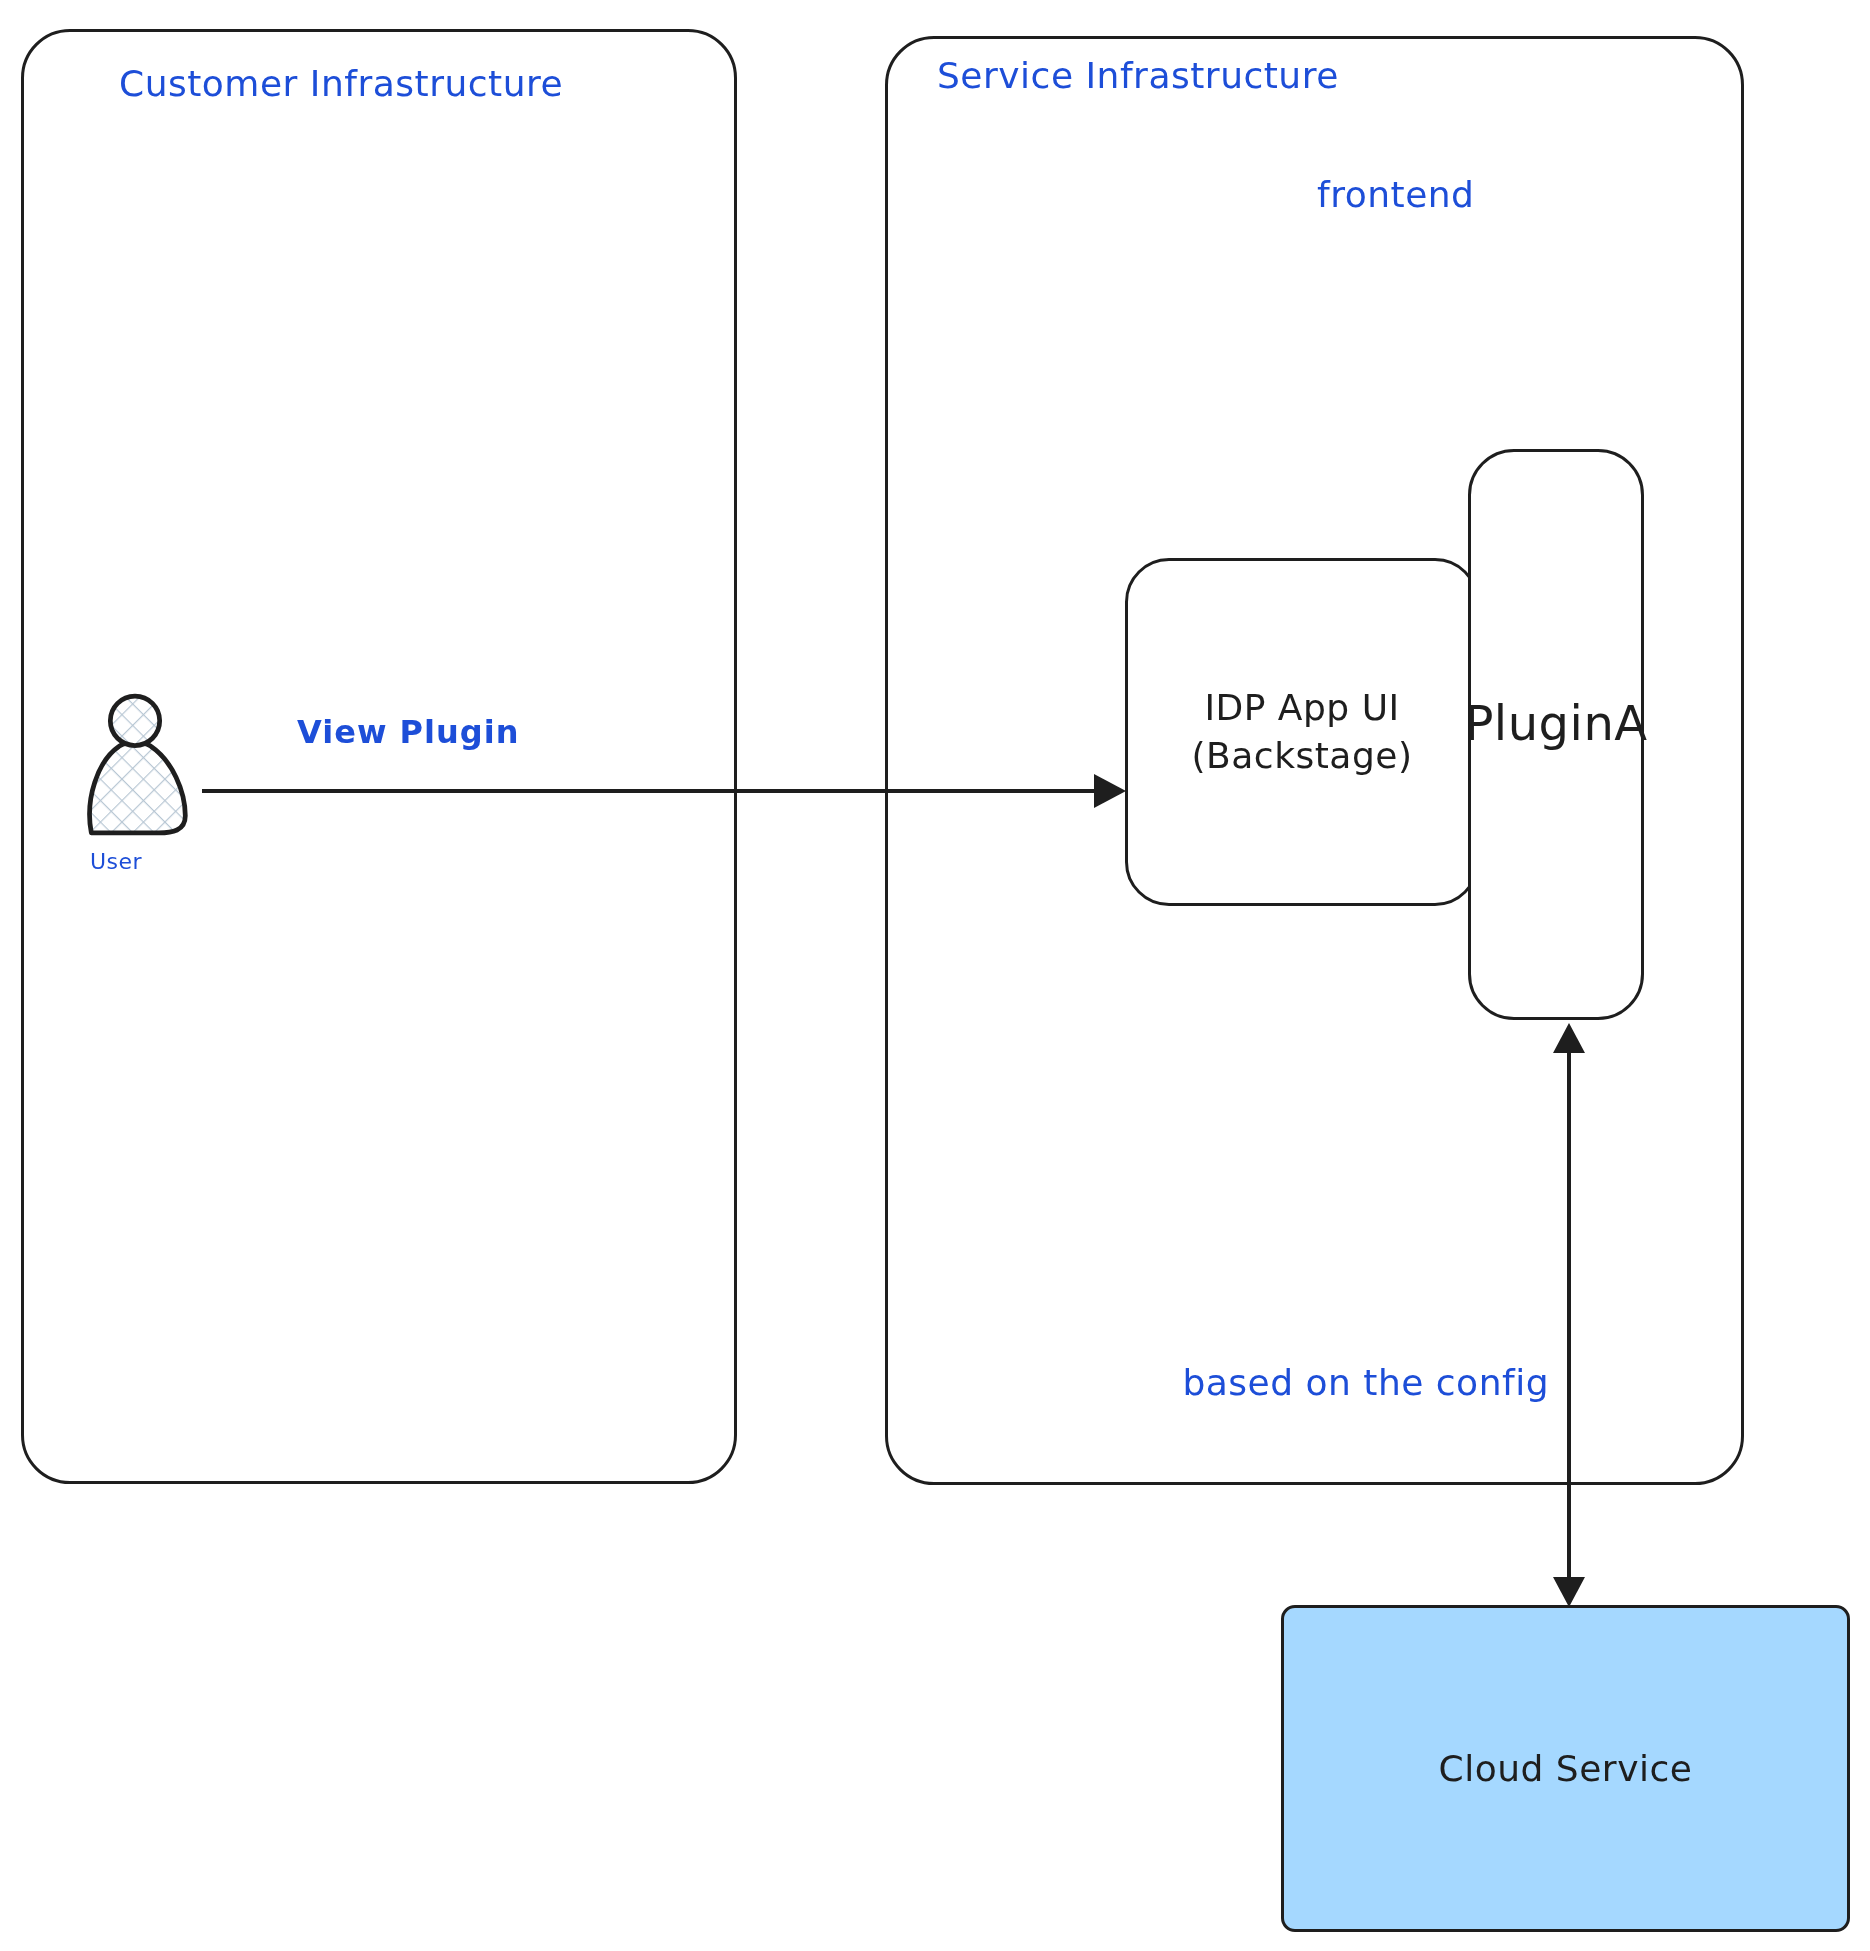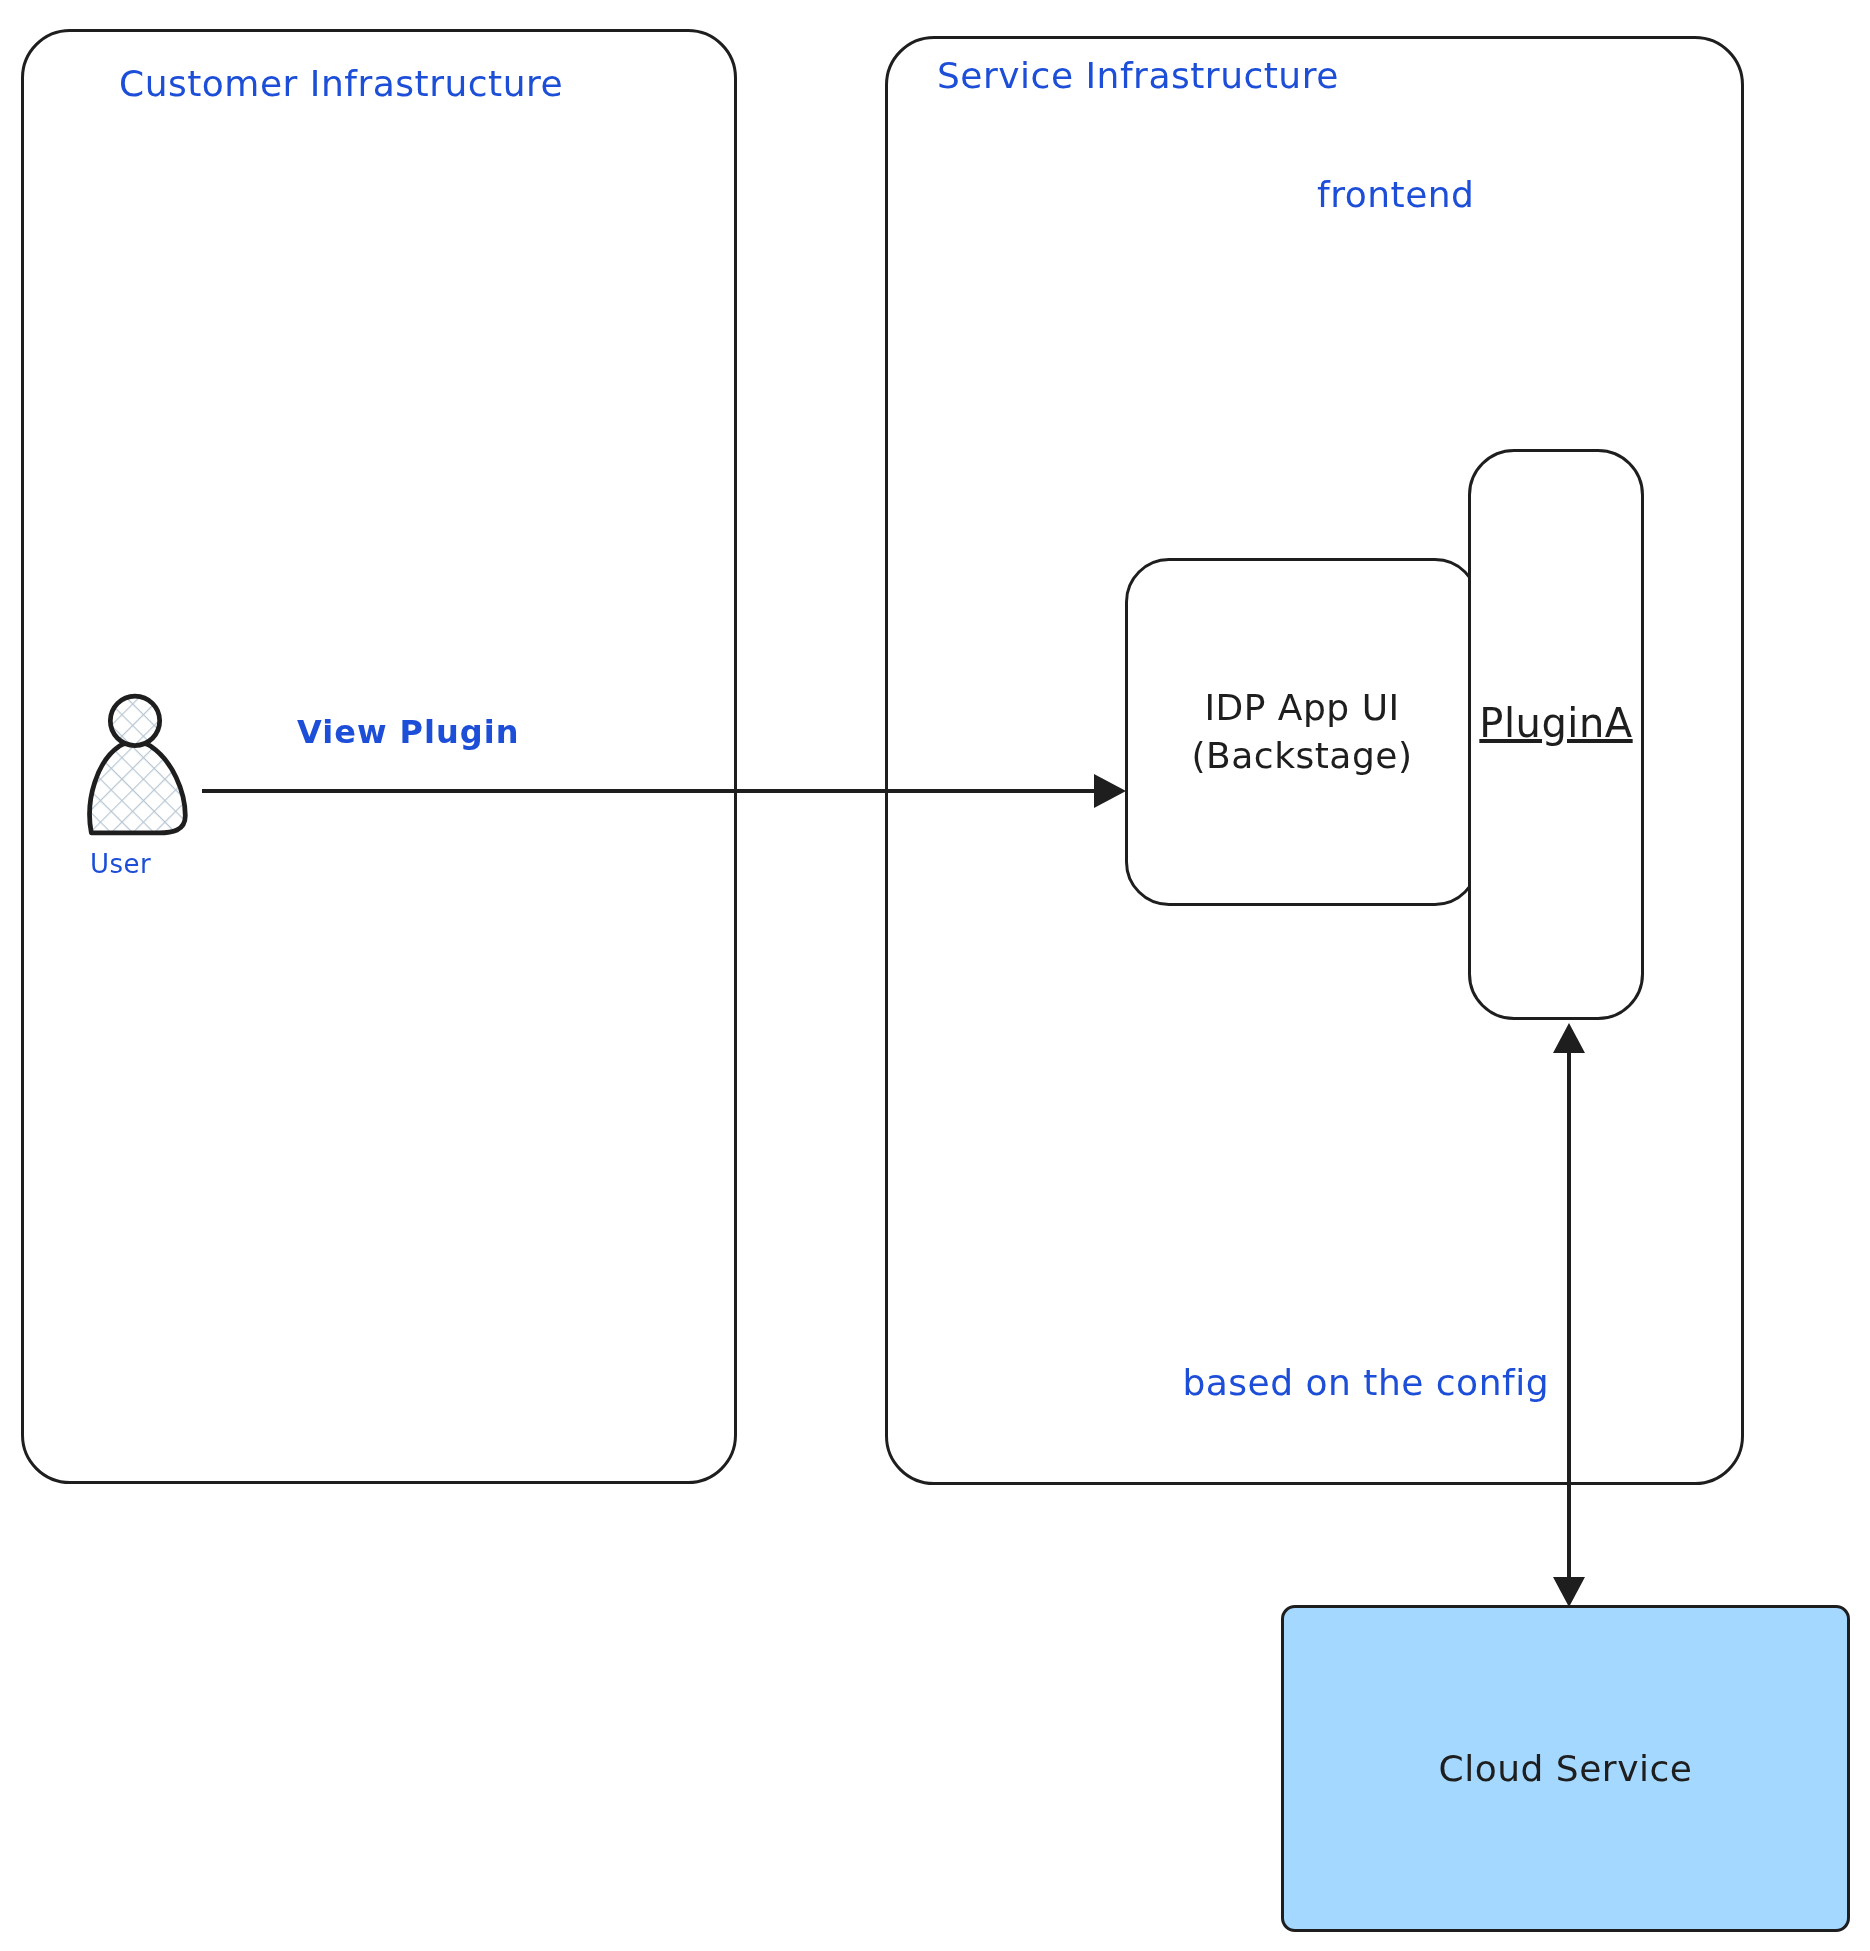--- a/index.html
+++ b/index.html
@@ -53,35 +53,35 @@
   }
   #idp-label { font-size: 36px; line-height: 1.32; letter-spacing: 0.5px; }
 
   
   #plugin-box {
     left: 1468px; top: 449px; width: 176px; height: 571px;
     border-radius: 46px; border-width: 3.3px;
     display: flex; align-items: center; justify-content: center;
     text-align: center; z-index: 2;
   }
-  #plugin-label { font-size: 40px; letter-spacing: 0.5px; margin-top: -23px; text-decoration: underline; }
+  #plugin-label { font-size: 48px; letter-spacing: 0.5px; margin-top: -23px; }
 
   
   #cloud-box {
     left: 1281px; top: 1605px; width: 569px; height: 327px;
     border-radius: 14px;
     background: #a5d8ff;
     display: flex; align-items: center; justify-content: center;
     z-index: 1;
   }
   #cloud-label { font-size: 36px; letter-spacing: 0.5px; }
 
   
   #user-icon { position: absolute; left: 79px; top: 692px; z-index: 1; }
-  #user-label { left: 90px; top: 849px; font-size: 26px; }
+  #user-label { left: 90px; top: 849px; font-size: 22px; }
 
   
   #view-plugin-label { left: 297px; top: 713px; font-size: 32px; font-weight: 600; letter-spacing: 1px; }
   #view-plugin-arrow-line {
     position: absolute; left: 202px; top: 789px; width: 898px; height: 4.3px;
     background: #1e1e1e; z-index: 1;
   }
   #view-plugin-arrow-head {
     position: absolute; left: 1094px; top: 774px; width: 0; height: 0; z-index: 1;
     border-left: 32px solid #1e1e1e;

